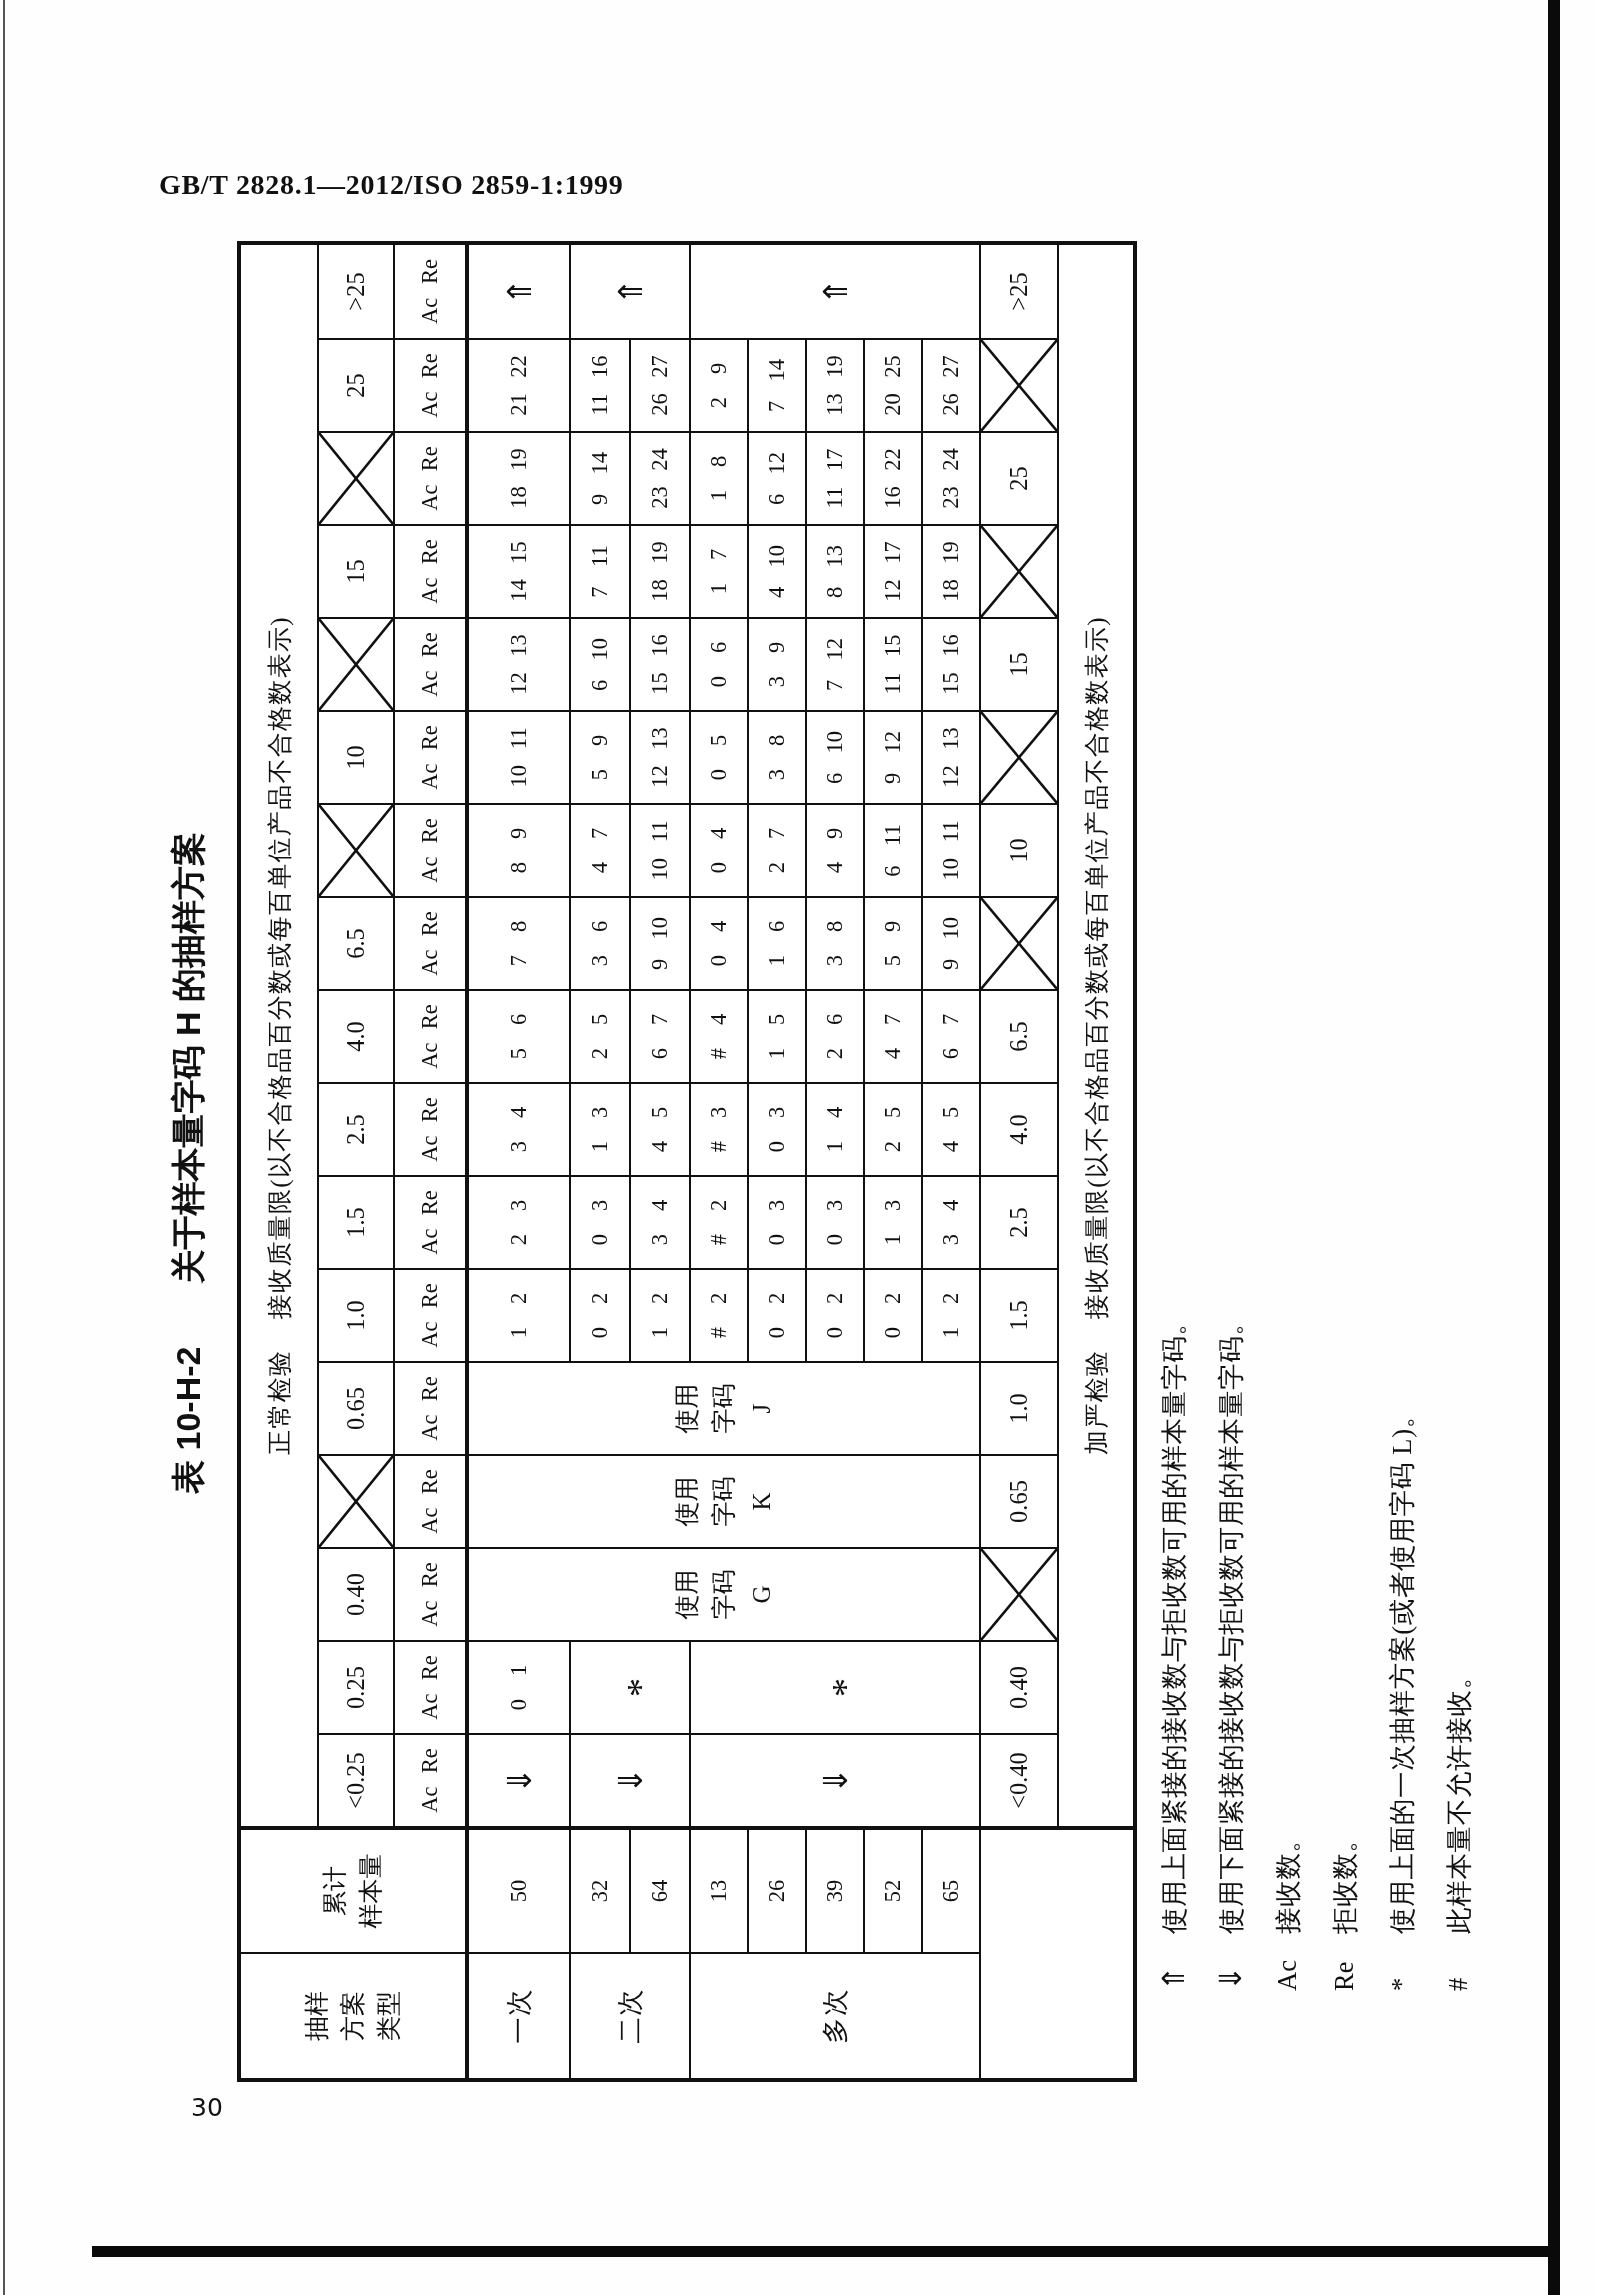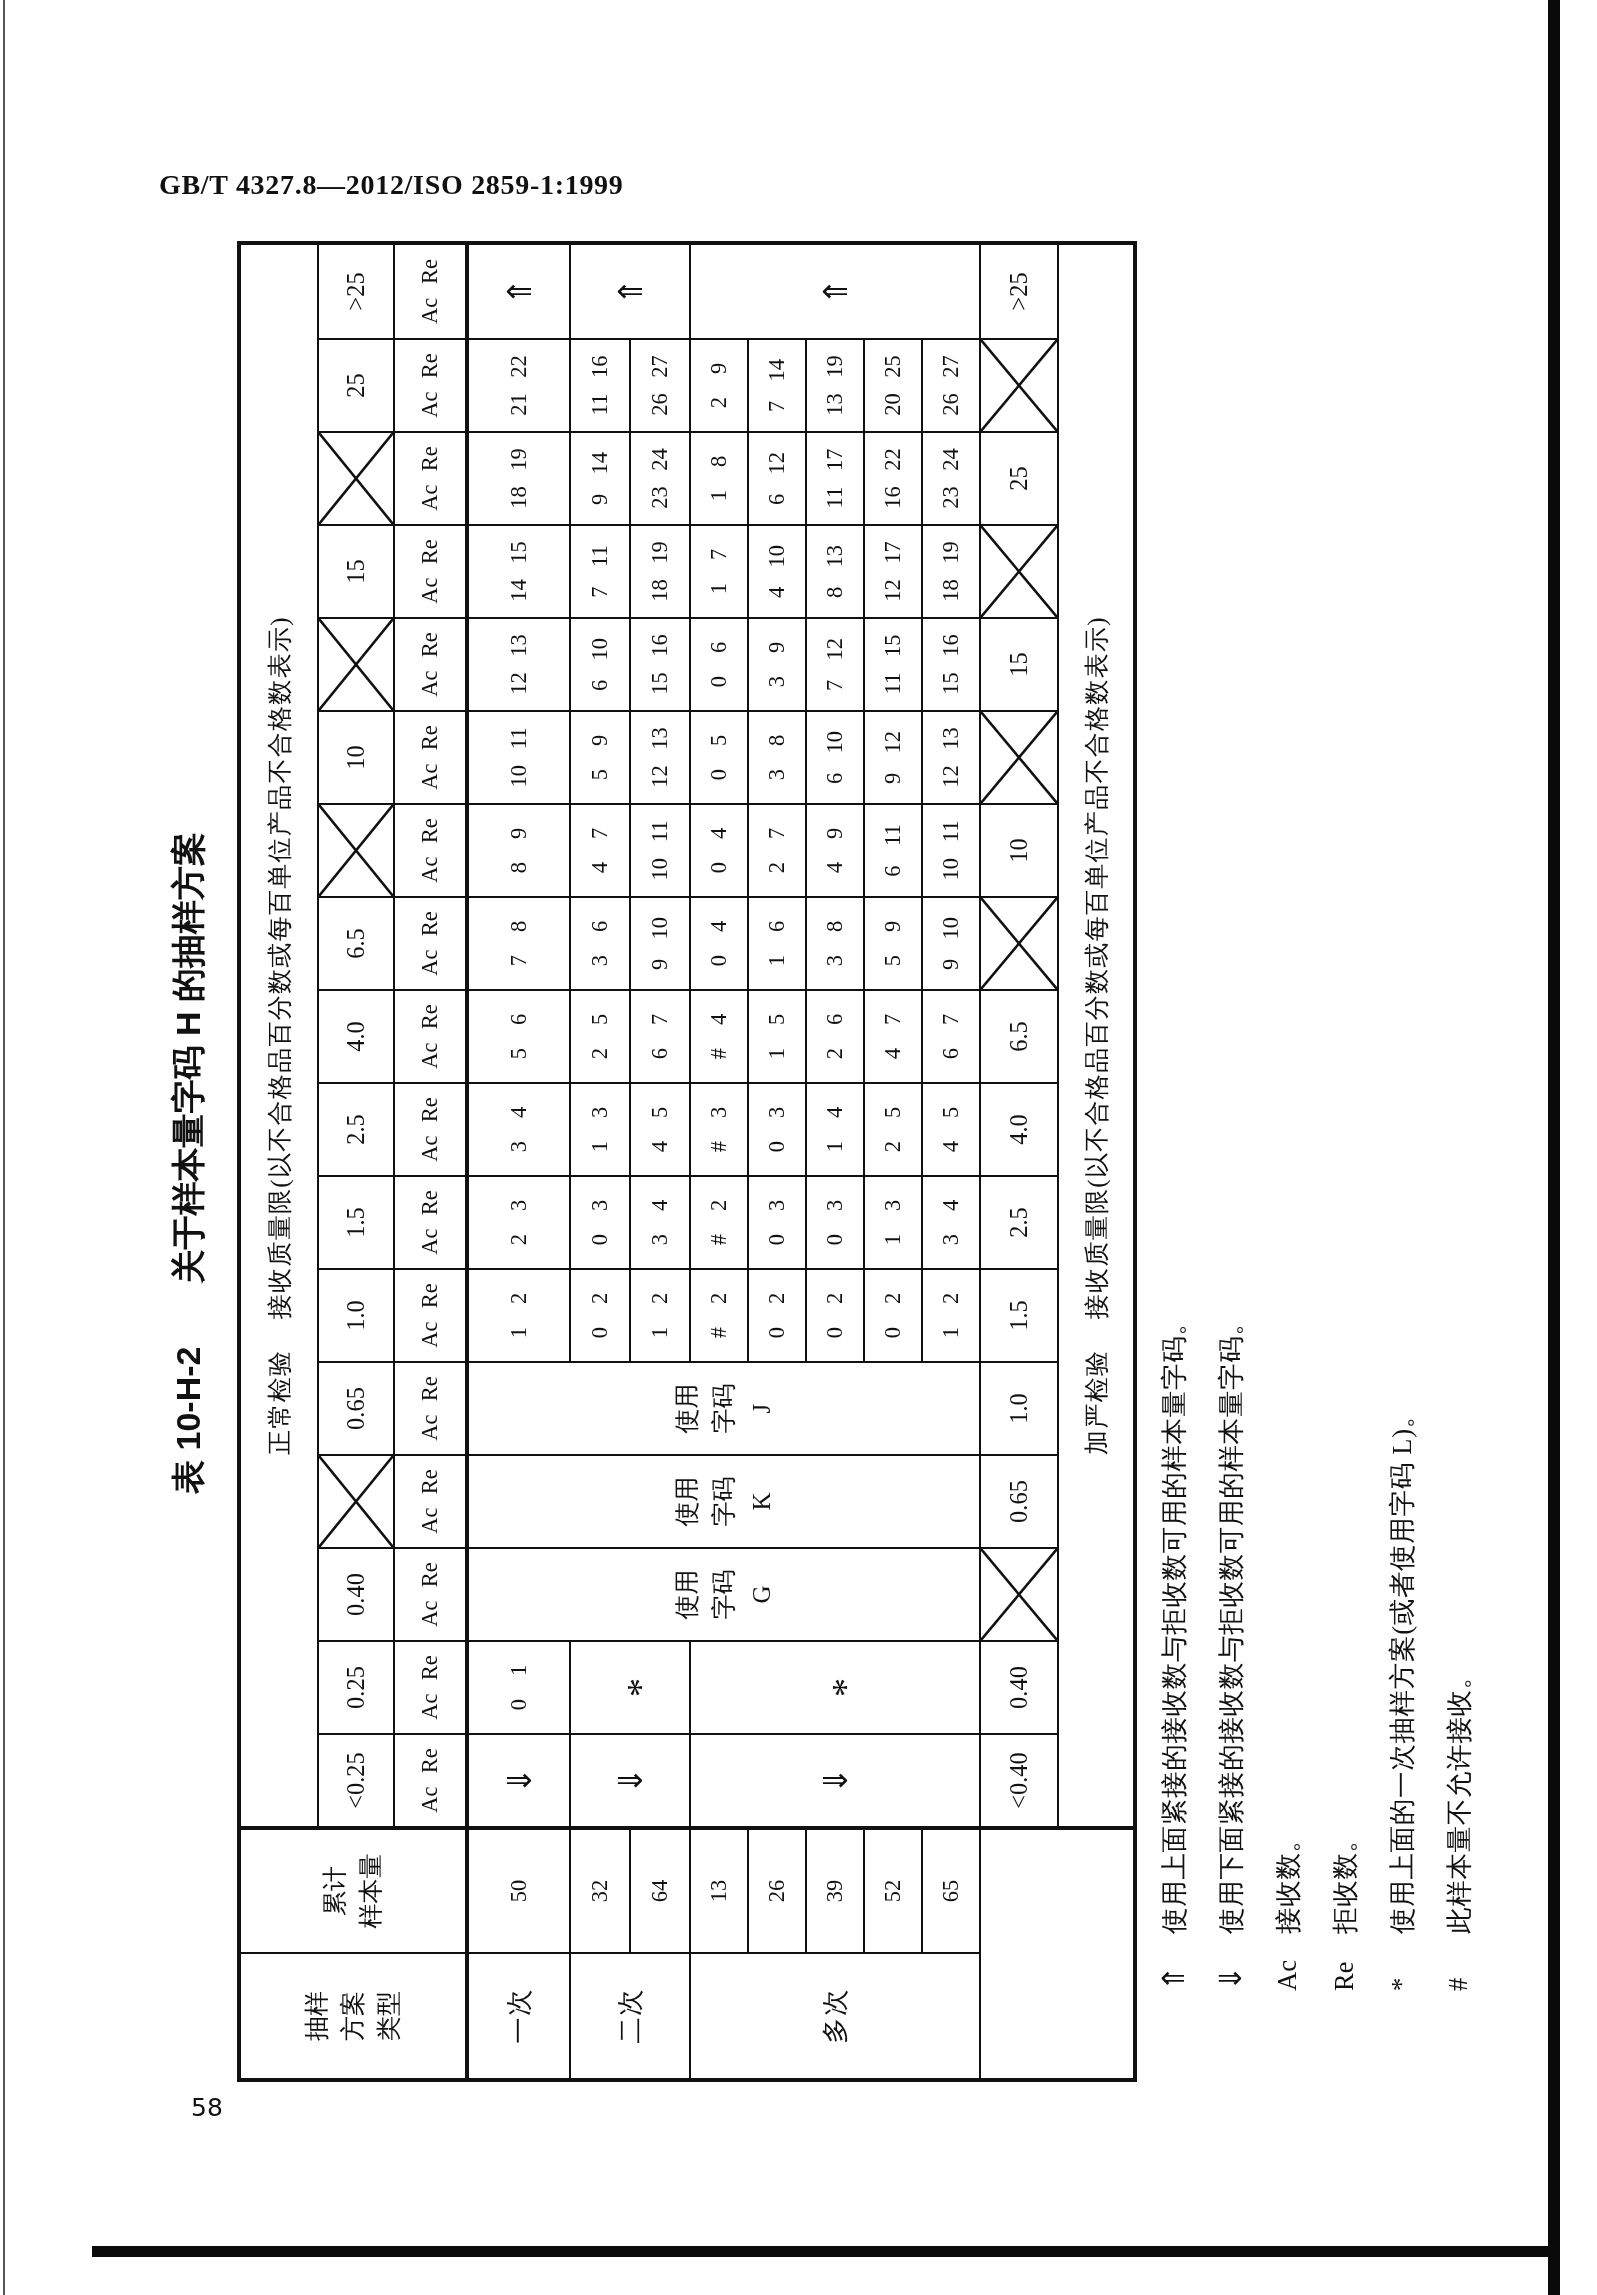--- a/index.html
+++ b/index.html
@@ -62,22 +62,22 @@
   
   .footnotes{position:absolute;left:133px;top:996px;}
   .fn-row{display:flex;align-items:center;height:57px;}
   .fn-sym{width:57px;font-size:26.5px;text-align:left;}
   .fn-sym.arr{font-family:"DejaVu Sans","Liberation Sans",sans-serif;font-size:30.5px;}
   .fn-text{font-size:26.5px;letter-spacing:0.7px;white-space:nowrap;}
 </style>
 </head>
 <body>
 
-<div class="std-header">GB/T 4327.8—2012/ISO 2859-1:1999</div>
-<div class="page-number">58</div>
+<div class="std-header">GB/T 2828.1—2012/ISO 2859-1:1999</div>
+<div class="page-number">30</div>
 <div class="scan-edge-left"></div>
 <div class="scan-edge-right"></div>
 <div class="scan-edge-bottom"></div>
 
 <div class="rot">
   <div class="tbl-title">
     <span>表 10-H-2</span><span class="gap"></span><span>关于样本量字码 H 的抽样方案</span>
   </div>
   <div class="grid">
       <div class="cell bb-thick" style="grid-area: 1 / 1 / span 3 / span 1;">

